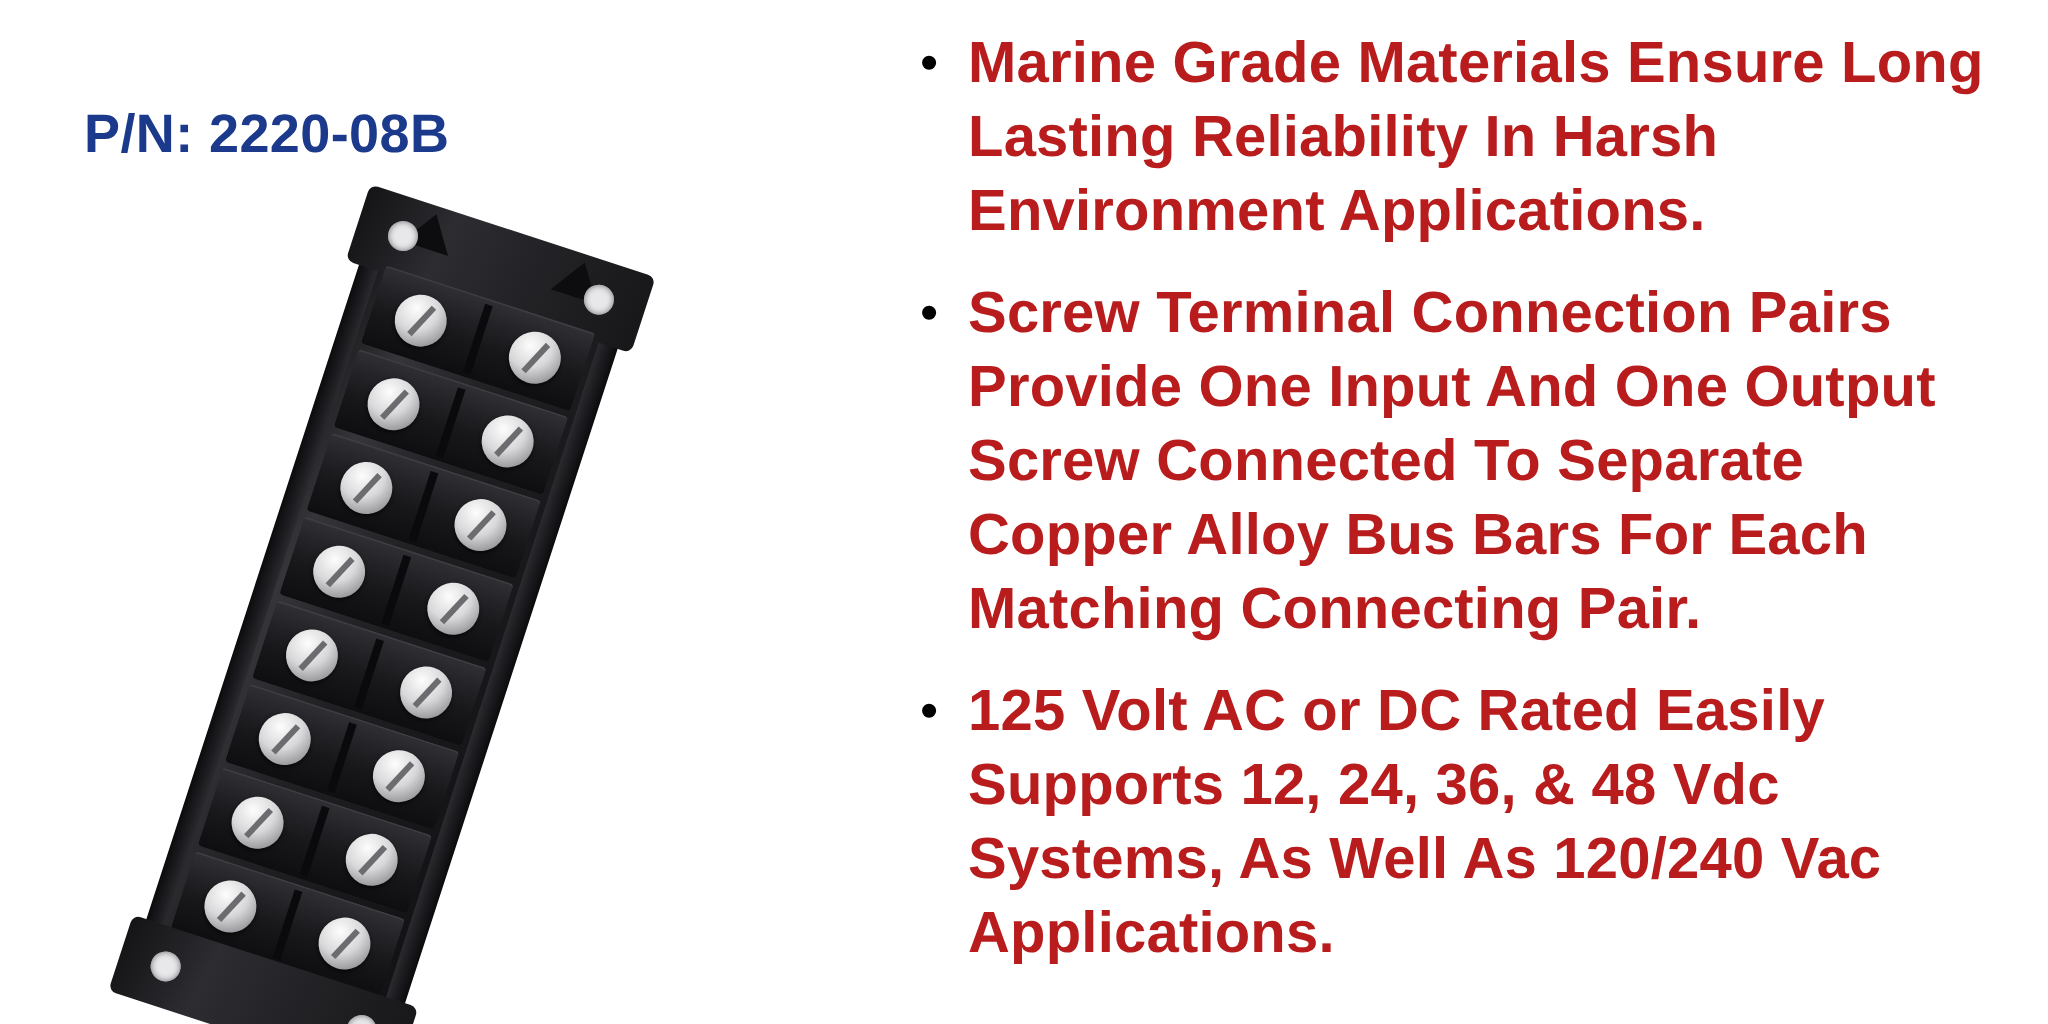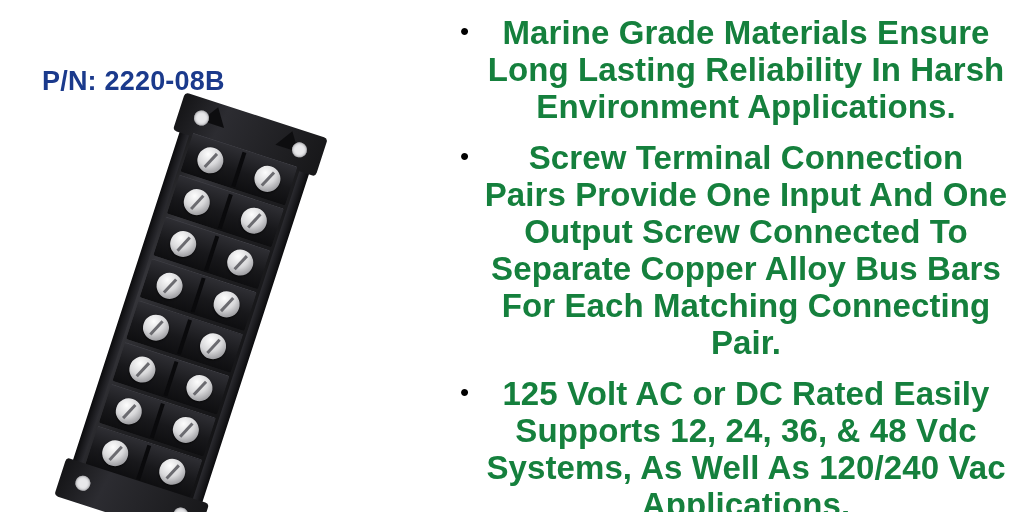--- a/index.html
+++ b/index.html
@@ -29,21 +29,20 @@
   }
   .part-number {
     position: absolute;
     left: 42px;
     top: 52px;
     font-size: 27px;
     font-weight: bold;
     color: #1b3a8c;
     letter-spacing: 0.2px;
     white-space: nowrap;
-    margin-top: 14px;
   }
 
   
   .product-image {
     position: absolute;
     left: 60px;
     top: 95px;
     width: 330px;
     height: 410px;
   }
@@ -174,26 +173,25 @@
   .bullet {
     flex: 0 0 auto;
     width: 24px;
     font-size: 26px;
     line-height: 34px;
     color: #000000;
     text-align: left;
   }
   .feature-text {
     flex: 1 1 auto;
-    font-size: 33px;
+    font-size: 29px;
     line-height: 37px;
     font-weight: bold;
-    color: #15803d;
+    color: #b91c1c;
     letter-spacing: 0.1px;
-    text-align: center;
   }
 </style>
 </head>
 <body>
 
 <div class="page">
 
   <div class="left-panel">
 
     <div class="part-number">P/N: 2220-08B</div>

